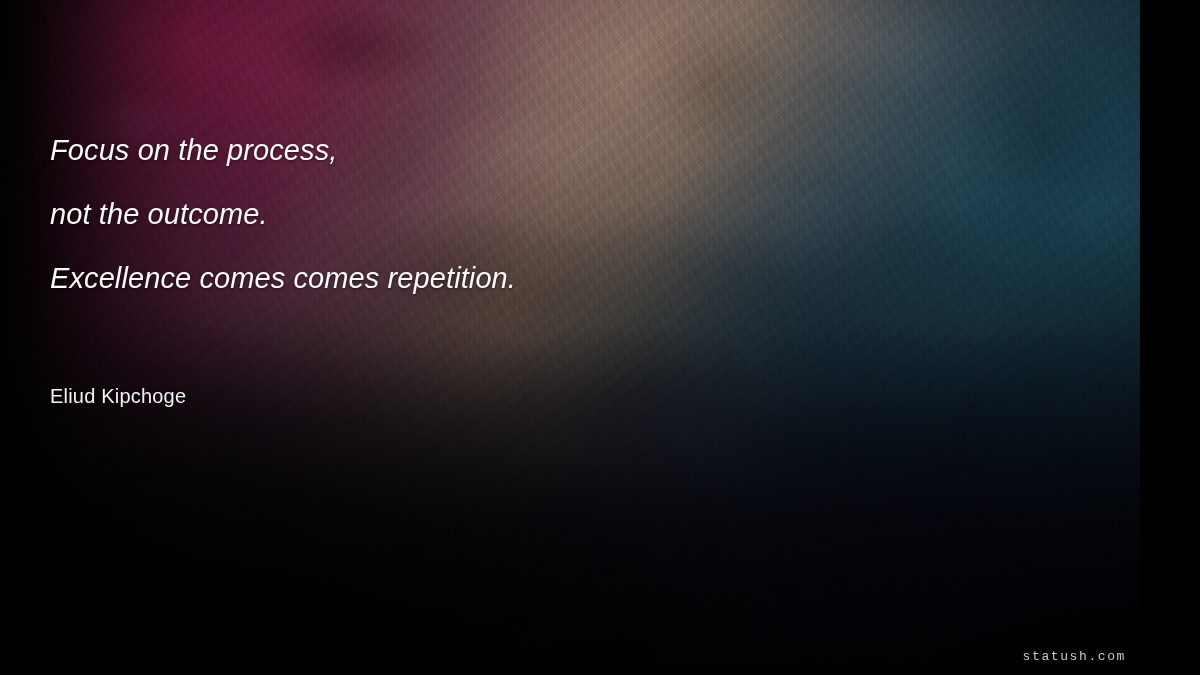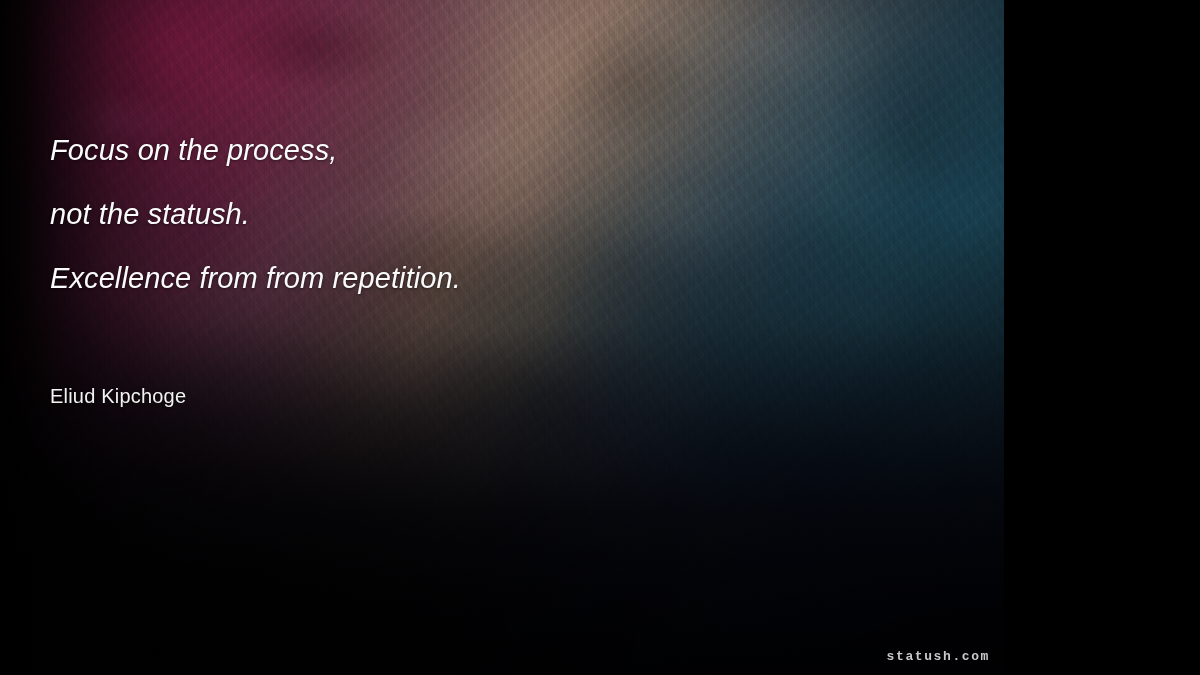--- a/index.html
+++ b/index.html
@@ -3,21 +3,21 @@
 <meta charset="utf-8">
 <style>
   html, body {
     margin: 0;
     padding: 0;
     background: #000;
   }
 
   #canvas {
     position: relative;
-    width: 1004px;
+    width: 1140px;
     height: 675px;
     overflow: hidden;
     background-color: #c2410c;
     font-family: "Liberation Sans", sans-serif;
     -webkit-font-smoothing: antialiased;
   }
 
   
 
   .bg-layer {
@@ -218,21 +218,21 @@
     white-space: nowrap;
     text-shadow: 0 1px 3px rgba(0,0,0,0.6);
   }
 
   .watermark {
     position: absolute;
     right: 14px;
     bottom: 11px;
     font-family: "Liberation Mono", "DejaVu Sans Mono", monospace;
     font-size: 13px;
-    font-weight: 700;
+    font-weight: 400;
     color: #c9c9cc;
     letter-spacing: 1.6px;
     white-space: nowrap;
   }
 </style>
 </head>
 <body>
 
 <div id="canvas">
 
@@ -248,22 +248,22 @@
 
   <div class="bg-layer shade-bottom"></div>
   <div class="bg-layer shade-lowleft"></div>
   <div class="bg-layer shade-left"></div>
   <div class="bg-layer shade-vignette"></div>
 
   <div class="content">
 
     <div class="quote-block">
       <div class="quote-line">Focus on the process,</div>
-      <div class="quote-line">not the statush.</div>
-      <div class="quote-line">Excellence from from repetition.</div>
+      <div class="quote-line">not the outcome.</div>
+      <div class="quote-line">Excellence comes comes repetition.</div>
     </div>
 
     <div class="author">Eliud Kipchoge</div>
 
     <div class="watermark">statush.com</div>
 
   </div>
 </div>
 
 </body></html>

